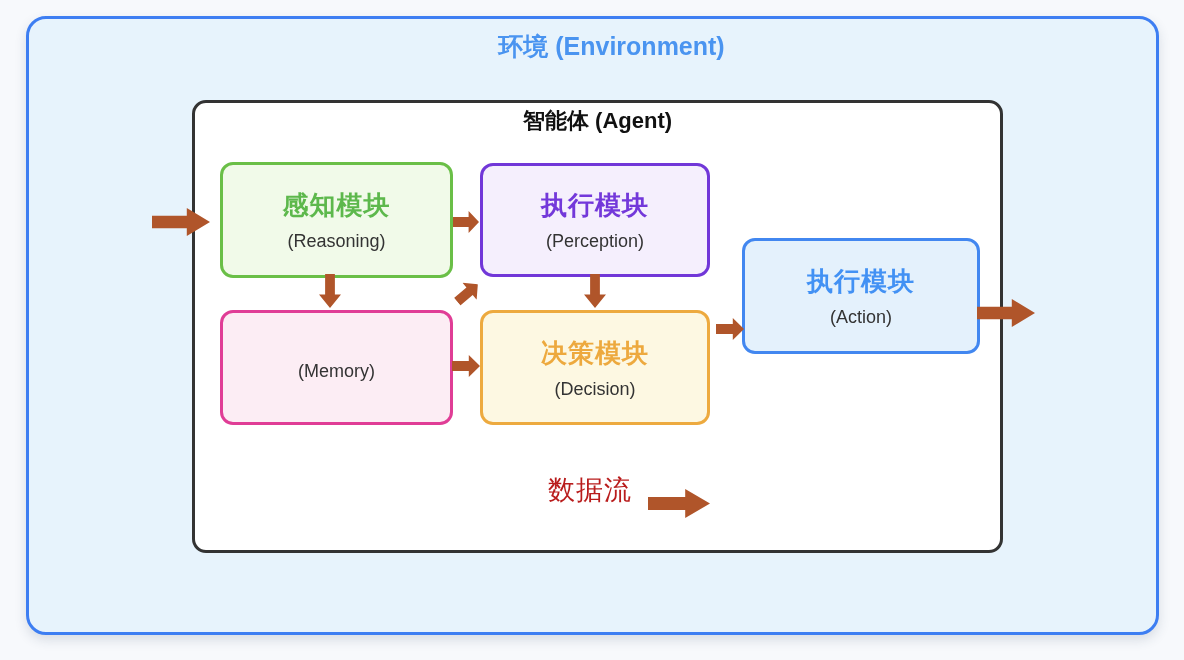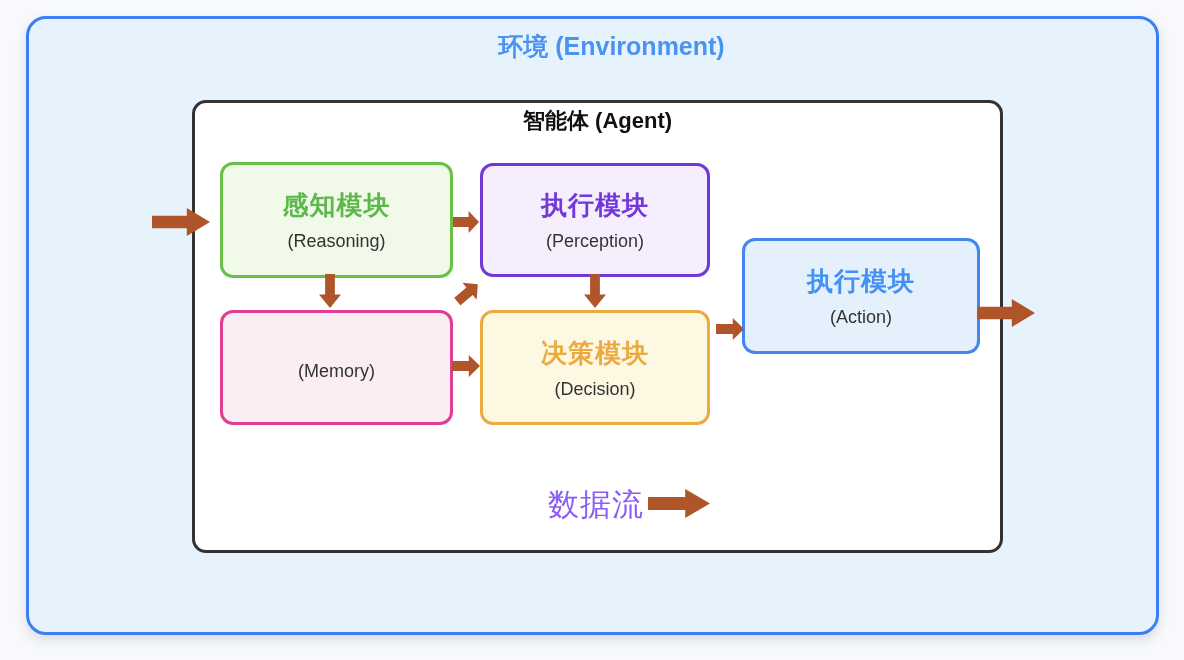--- a/index.html
+++ b/index.html
@@ -65,23 +65,23 @@
   .m-decision .zh { color: #eda93e; }
   .m-action     { left: 742px; top: 238px; width: 238px; height: 116px;
                   background: #e4f1fc; border-color: #4287f0; }
   .m-action .zh { color: #4291f4; }
 
   .arrow { display: block; }
   .rot90  { transform: rotate(90deg); }
   .rotDiag { transform: rotate(-40deg); }
 
   .legend-label {
-    left: 548px; top: 484px;
-    font-size: 31px; font-weight: 500;
-    color: #8b5cf6;
+    left: 548px; top: 472px;
+    font-size: 27px; font-weight: 500;
+    color: #b91c1c;
     letter-spacing: 1px;
   }
 </style>
 </head>
 <body>
 
 <div class="abs env"></div>
 <div class="abs env-title">环境 (Environment)</div>
 
 <div class="abs agent"></div>

